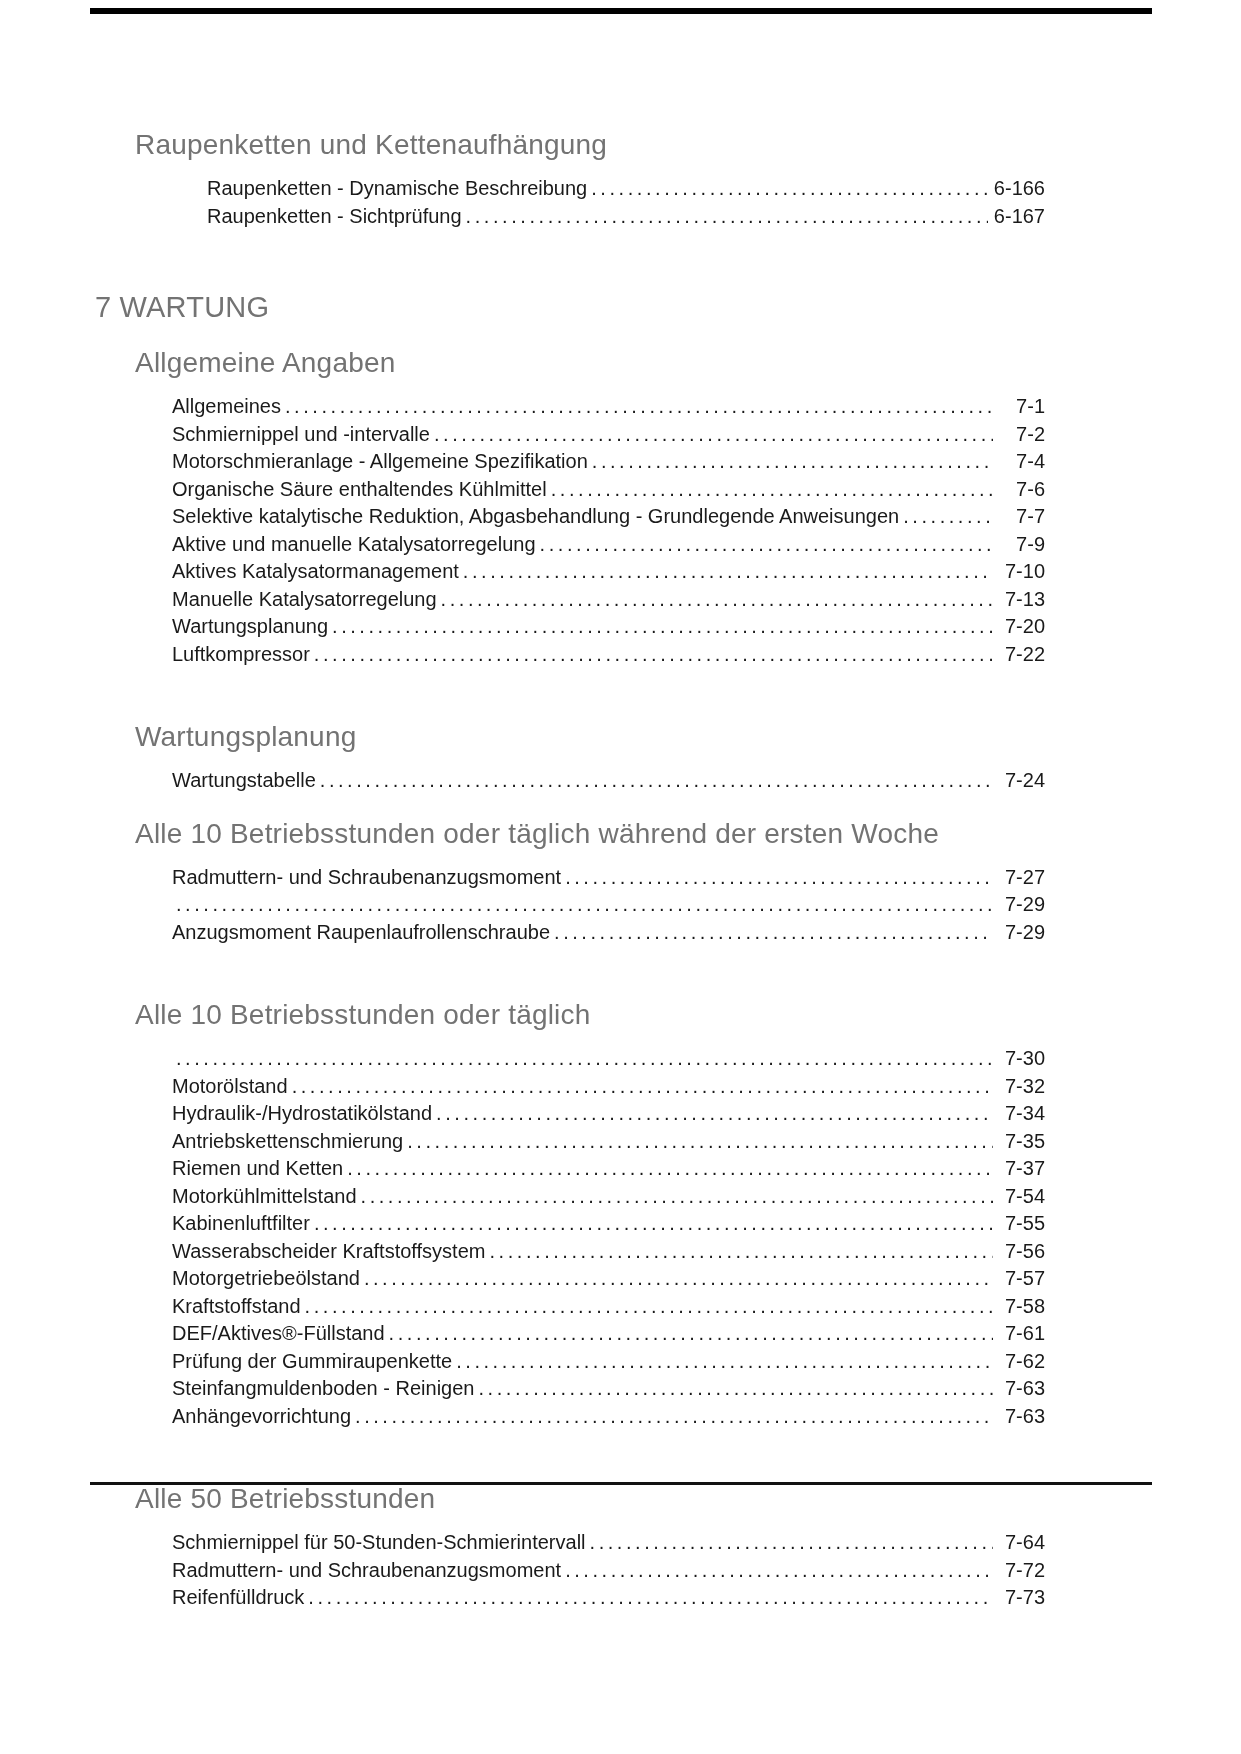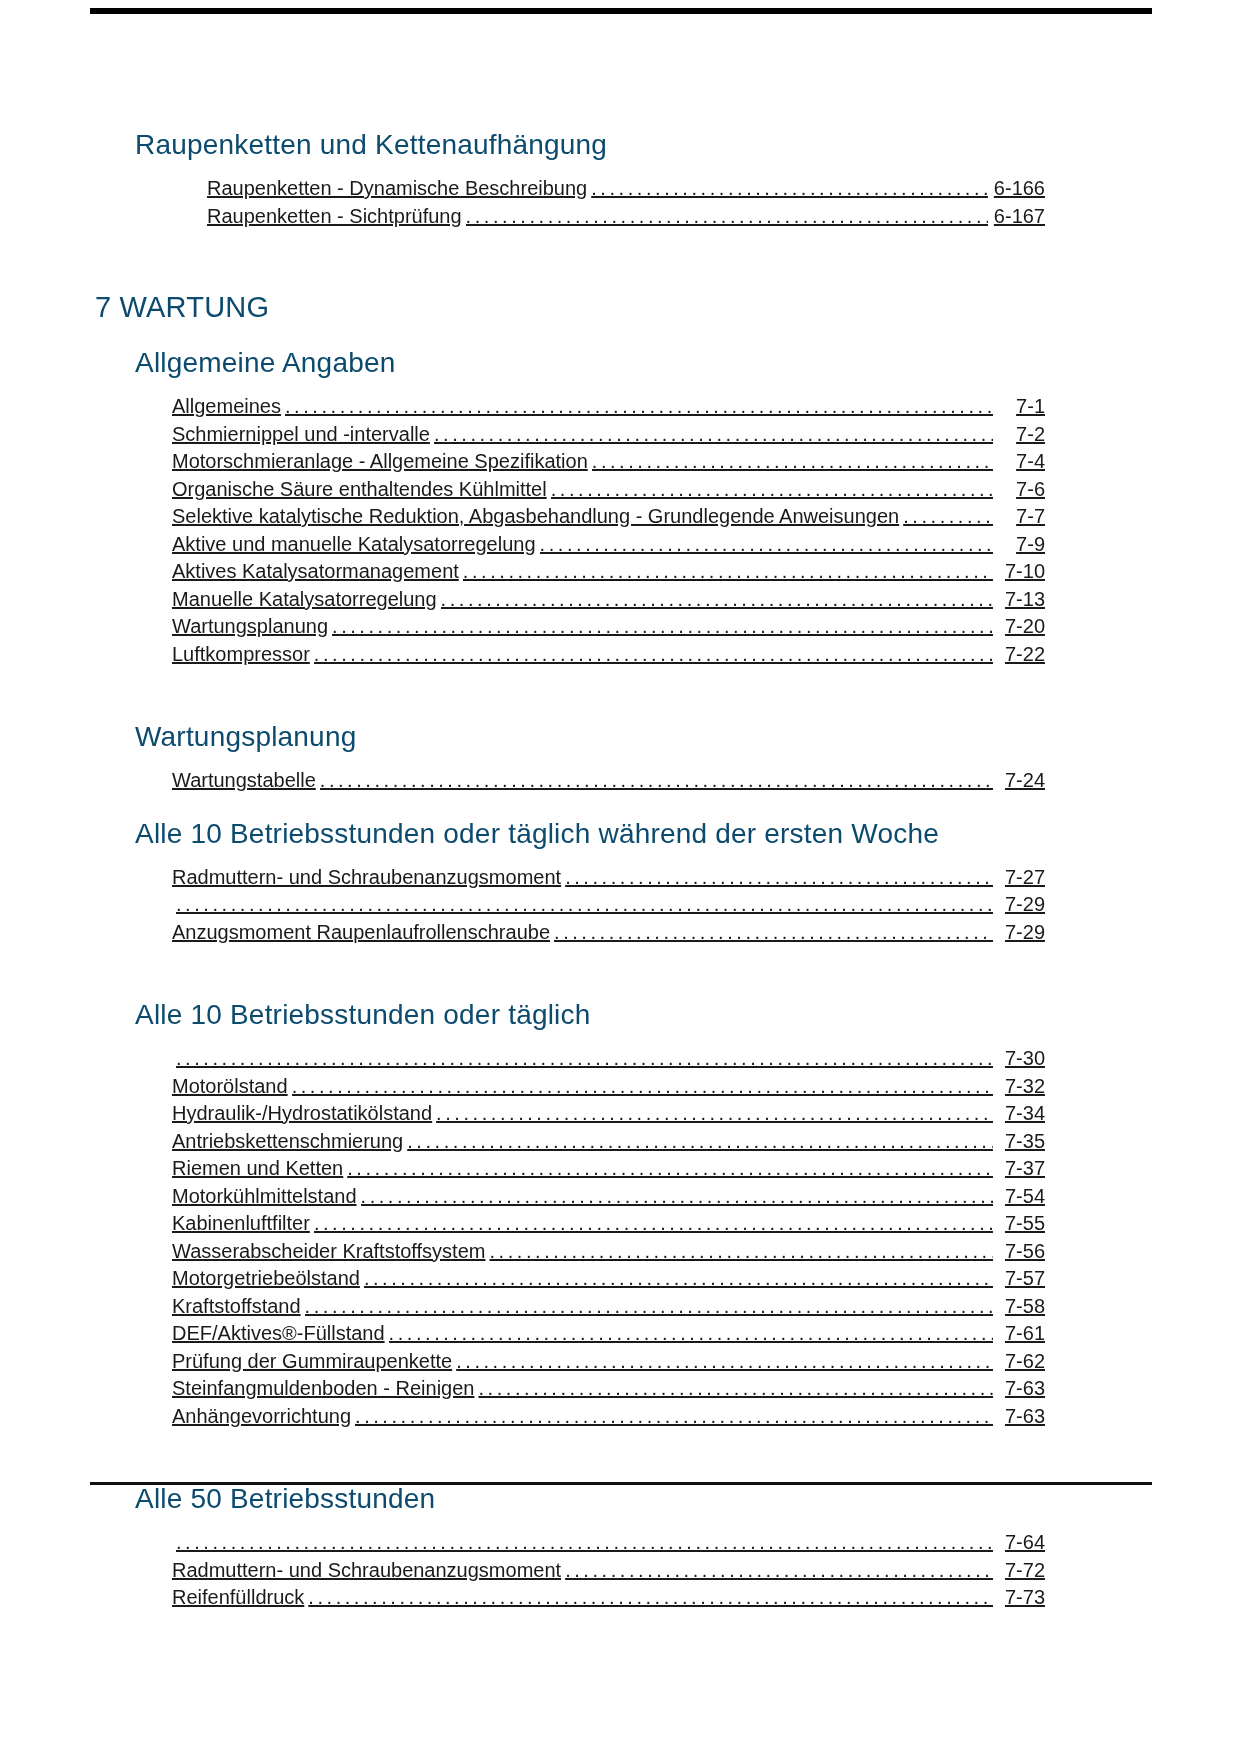--- a/index.html
+++ b/index.html
@@ -42,37 +42,36 @@
   .gap-first   { margin-top: 0; }
   .gap-normal  { margin-top: 22px; }
   .gap-large   { margin-top: 52px; }
   .gap-chapter { margin-top: 60px; }
 
   .sec-title {
     font-size: 28px;
     font-weight: 400;
     line-height: 34px;
     margin: 0 0 13px 40px;
-    color: #0c4a6e;
+    color: #737373;
     letter-spacing: 0.2px;
   }
   .sec-title.chapter {
     font-size: 29px;
     margin-left: 0;
     margin-bottom: 8px;
   }
 
   .entry {
     display: flex;
     align-items: flex-start;
     margin-left: 77px;
     font-size: 20px;
     line-height: 27.5px;
     white-space: nowrap;
-    text-decoration: underline;
   }
   .entry.deep { margin-left: 112px; }
 
   .entry-label {
     flex: 0 0 auto;
   }
   .dot-leader {
     flex: 1 1 auto;
     overflow: hidden;
     margin: 0 6px 0 4px;
@@ -258,20 +257,21 @@
         </div>
         <div class="entry">
           <span class="entry-label">Anhängevorrichtung</span>
           <span class="dot-leader"></span>
           <span class="entry-page">7-63</span>
         </div>
       </section>
       <section class="toc-section gap-large">
         <div class="sec-title">Alle 50 Betriebsstunden</div>
         <div class="entry">
+          <span class="entry-label">Schmiernippel für 50-Stunden-Schmierintervall</span>
           <span class="dot-leader"></span>
           <span class="entry-page">7-64</span>
         </div>
         <div class="entry">
           <span class="entry-label">Radmuttern- und Schraubenanzugsmoment</span>
           <span class="dot-leader"></span>
           <span class="entry-page">7-72</span>
         </div>
         <div class="entry">
           <span class="entry-label">Reifenfülldruck</span>

